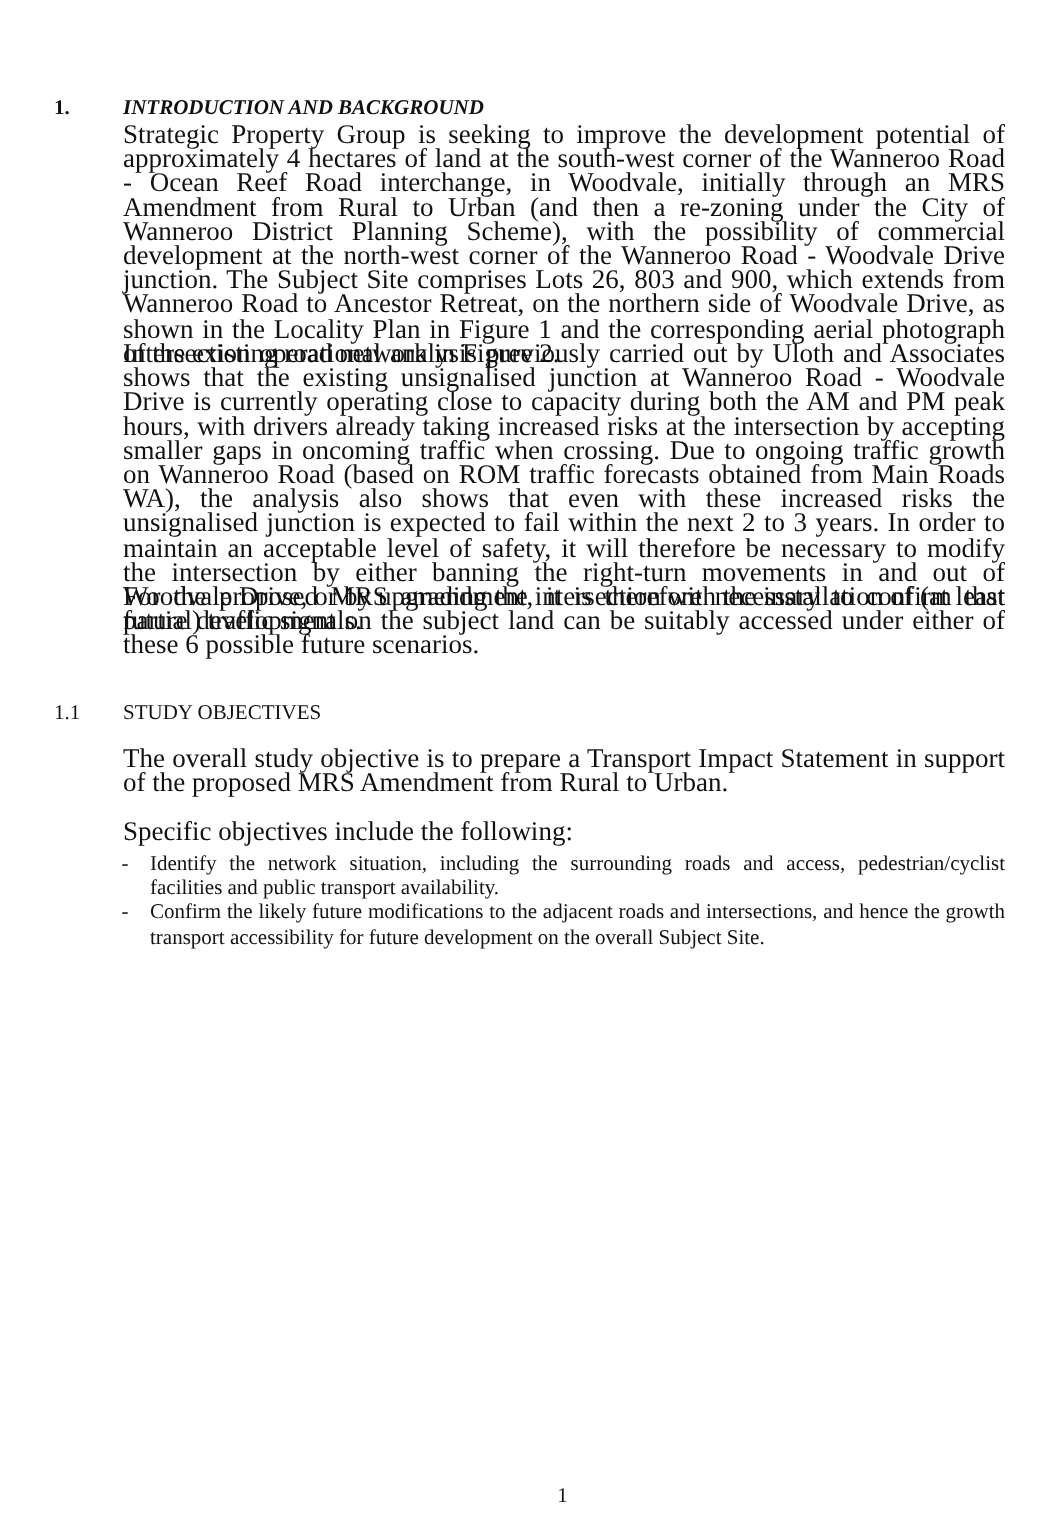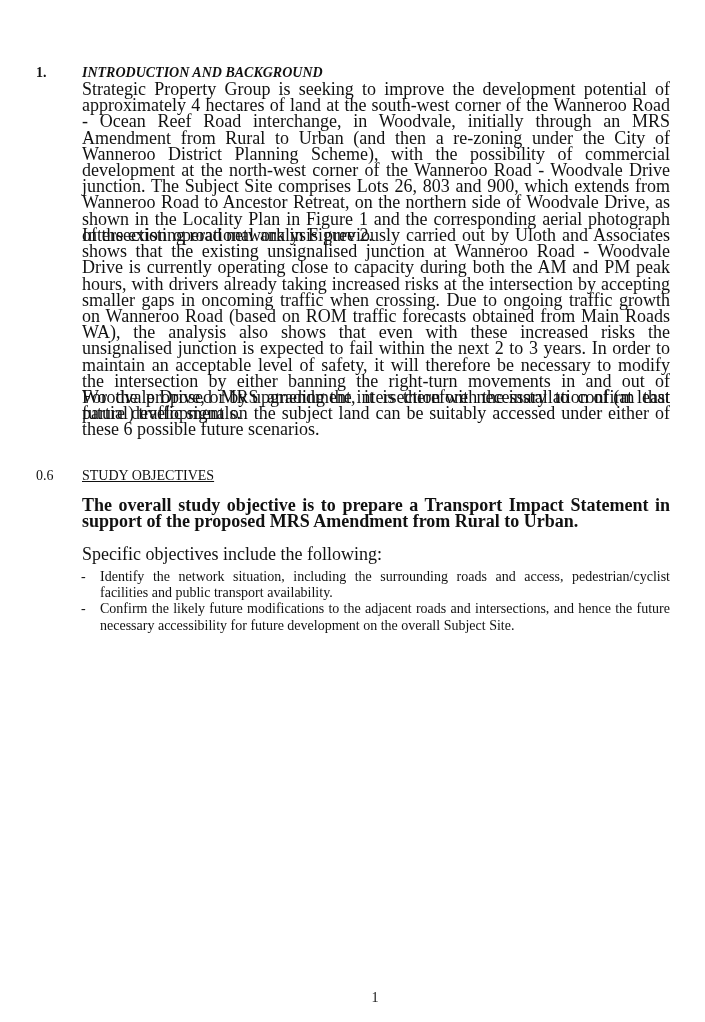--- a/index.html
+++ b/index.html
@@ -16,21 +16,21 @@
     .heading .title { position: absolute; left: 46px; white-space: nowrap; font-style: italic; }
     .body-block {
       position: absolute; left: 82px; width: 588px;
       font-size: 18px; line-height: 16.2px; text-align: justify;
     }
     .subheading {
       position: absolute; left: 36px; top: 467px;
       font-size: 14px; line-height: 17px;
     }
     .subheading .num { position: absolute; left: 0; }
-    .subheading .title { position: absolute; left: 46px; white-space: nowrap; text-decoration: underline; }
+    .subheading .title { position: absolute; left: 46px; white-space: nowrap; }
     .bullets { position: absolute; left: 82px; width: 588px; top: 569px; margin: 0; padding: 0; list-style: none; }
     .bullets li {
       position: relative; padding-left: 18px; text-align: justify;
       line-height: 16.2px; font-size: 14px; margin: 0;
     }
     .bullets li .dash { position: absolute; left: -1px; top: 0; }
     .page-num { position: absolute; left: 0; width: 750px; top: 990px; text-align: center; font-size: 14px; }
   </style>
 </head>
 <body>
@@ -38,31 +38,31 @@
 <div class="heading">
   <span class="num">1.</span>
   <span class="title">INTRODUCTION AND BACKGROUND</span>
 </div>
 
 <p class="body-block" style="top:81px; margin:0;">Strategic Property Group is seeking to improve the development potential of approximately 4 hectares of land at the south-west corner of the Wanneroo Road - Ocean Reef Road interchange, in Woodvale, initially through an MRS Amendment from Rural to Urban (and then a re-zoning under the City of Wanneroo District Planning Scheme), with the possibility of commercial development at the north-west corner of the Wanneroo Road - Woodvale Drive junction.  The Subject Site comprises Lots 26, 803 and 900, which extends from Wanneroo Road to Ancestor Retreat, on the northern side of Woodvale Drive, as shown in the Locality Plan in Figure 1 and the corresponding aerial photograph of the existing road network in Figure 2.</p>
 <p class="body-block" style="top:227px; margin:0;">Intersection operational analysis previously carried out by Uloth and Associates shows that the existing unsignalised junction at Wanneroo Road - Woodvale Drive is currently operating close to capacity during both the AM and PM peak hours, with drivers already taking increased risks at the intersection by accepting smaller gaps in oncoming traffic when crossing.  Due to ongoing traffic growth on Wanneroo Road (based on ROM traffic forecasts obtained from Main Roads WA), the analysis also shows that even with these increased risks the unsignalised junction is expected to fail within the next 2 to 3 years.  In order to maintain an acceptable level of safety, it will therefore be necessary to modify the intersection by either banning the right-turn movements in and out of Woodvale Drive, or by upgrading the intersection with the installation of (at least partial) traffic signals.</p>
 <p class="body-block" style="top:389px; margin:0;">For the proposed MRS amendment, it is therefore necessary to confirm that future development on the subject land can be suitably accessed under either of these 6 possible future scenarios.</p>
 
 <div class="subheading">
-  <span class="num">0.6</span>
+  <span class="num">1.1</span>
   <span class="title">STUDY OBJECTIVES</span>
 </div>
 
-<p class="body-block" style="top:497px; margin:0;font-weight:bold;">The overall study objective is to prepare a Transport Impact Statement in support of the proposed MRS Amendment from Rural to Urban.</p>
+<p class="body-block" style="top:497px; margin:0;">The overall study objective is to prepare a Transport Impact Statement in support of the proposed MRS Amendment from Rural to Urban.</p>
 <p class="body-block" style="top:546px; margin:0;">Specific objectives include the following:</p>
 
 <ul class="bullets">
   <li>
     <span class="dash">-</span>
     <span>Identify the network situation, including the surrounding roads and access, pedestrian/cyclist facilities and public transport availability.</span>
   </li>
   <li>
     <span class="dash">-</span>
-    <span>Confirm the likely future modifications to the adjacent roads and intersections, and hence the future necessary accessibility for future development on the overall Subject Site.</span>
+    <span>Confirm the likely future modifications to the adjacent roads and intersections, and hence the growth transport accessibility for future development on the overall Subject Site.</span>
   </li>
 </ul>
 
 <div class="page-num">1</div>
 
 </body></html>

